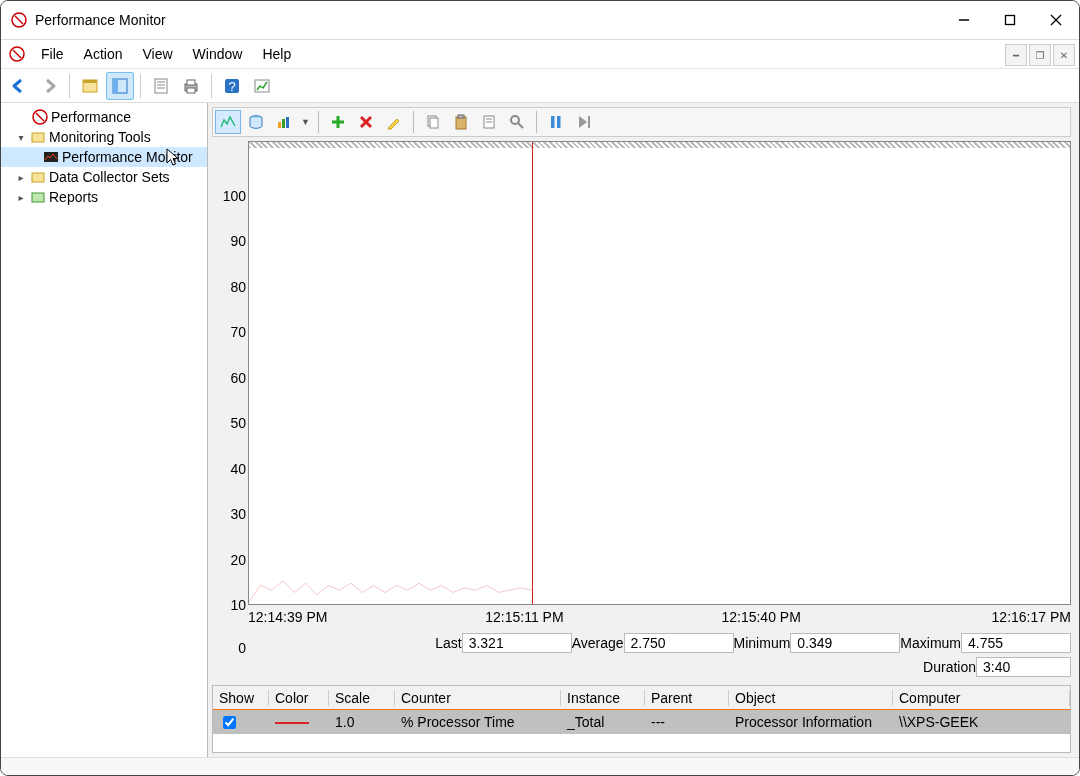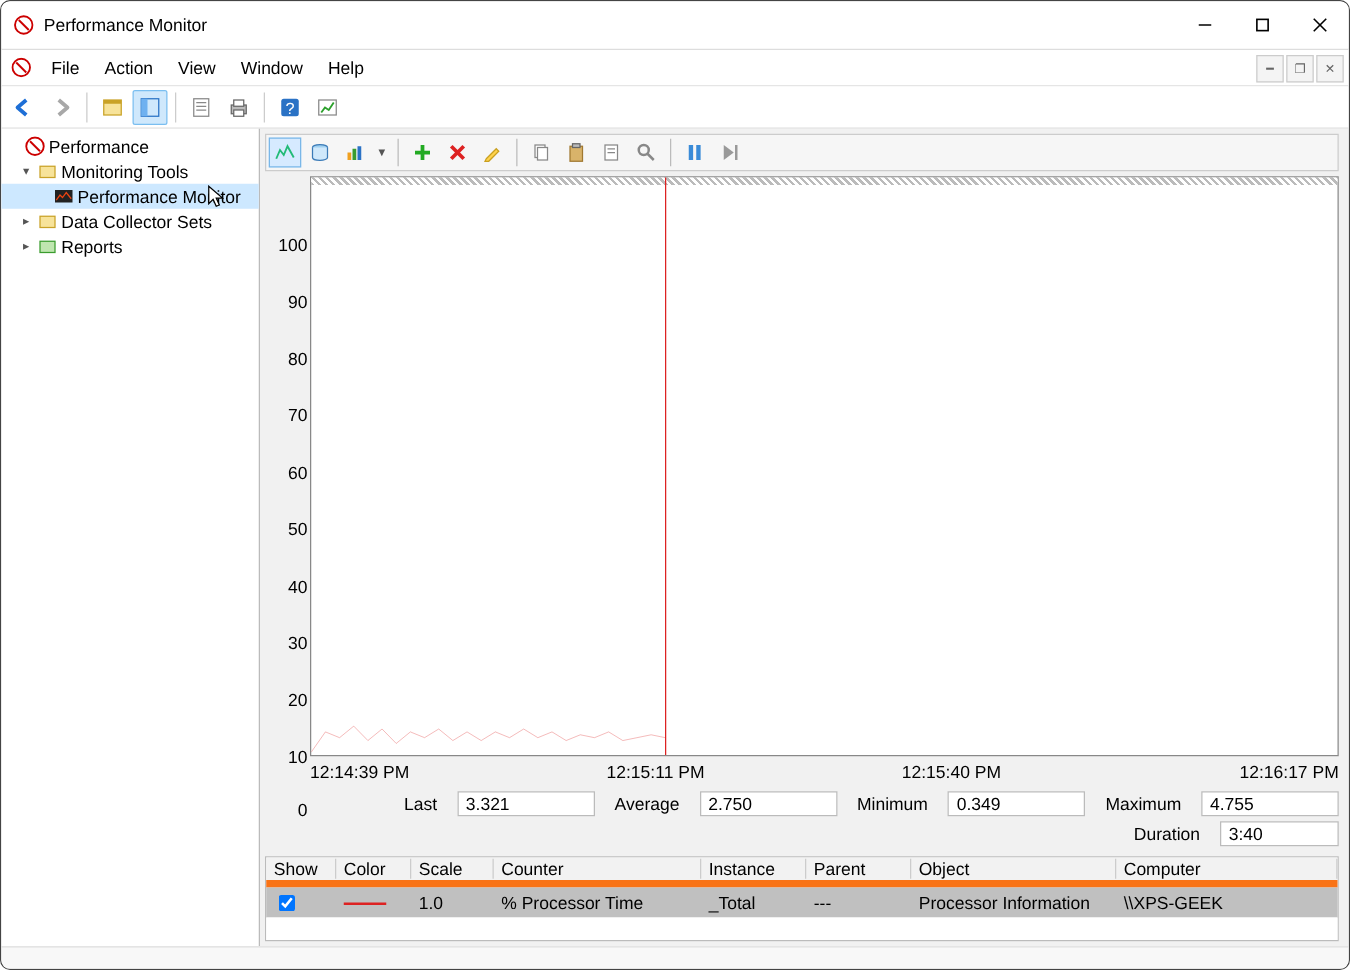--- a/index.html
+++ b/index.html
@@ -14,46 +14,46 @@
 .menu-bar .app-icon { width:16px; height:16px; margin:0 6px 0 4px; }
 .menu-bar .menu-item { padding:4px 10px; font-size:14px; color:#000; cursor:default; }
 .menu-bar .mdi-btns { position:absolute; right:4px; top:4px; display:flex; gap:2px; }
 .menu-bar .mdi-btns .mdi-btn { width:22px; height:22px; background:#f4f4f4; display:flex; align-items:center; justify-content:center; border:1px solid #ccc; font-size:10px; color:#666; cursor:default; }
 .toolbar1 { display:flex; align-items:center; height:34px; border-bottom:1px solid #ddd; background:#fff; padding:0 4px; gap:2px; }
 .toolbar1 .sep { width:1px; height:24px; background:#ccc; margin:0 4px; }
 .tb-btn { width:28px; height:28px; display:flex; align-items:center; justify-content:center; cursor:default; border:1px solid transparent; border-radius:2px; }
 .tb-btn.active { background:#cfe8fc; border-color:#7abef0; }
 .content { flex:1; display:flex; min-height:0; }
 .tree-pane { width:207px; border-right:1px solid #bbb; background:#fff; padding:4px 0; font-size:14px; }
-.tree-row { display:flex; align-items:center; height:20px; padding:0 4px; gap:3px; cursor:default; white-space:nowrap; }
+.tree-row { display:flex; align-items:center; height:20px; padding:0 16px; gap:3px; cursor:default; white-space:nowrap; }
 .tree-row.selected { background:#cde8ff; }
 .tree-expand { width:12px; display:flex; justify-content:center; font-size:10px; color:#555; }
 .tree-icon { width:16px; height:16px; display:inline-block; }
 .tree-label { font-size:14px; }
 .right-pane { flex:1; display:flex; flex-direction:column; background:#f1f1f1; padding:4px 8px 4px 4px; min-height:0; }
 .chart-toolbar { display:flex; align-items:center; height:30px; background:#f6f6f6; border:1px solid #ccc; margin-bottom:4px; padding:0 2px; gap:2px; }
 .chart-toolbar .ctb-btn { width:26px; height:24px; display:flex; align-items:center; justify-content:center; border:1px solid transparent; cursor:default; }
 .chart-toolbar .ctb-btn.active { background:#d6eaff; border-color:#7ab7e8; }
 .chart-toolbar .sep { width:1px; height:22px; background:#bbb; margin:0 4px; }
 .chart-area { flex:1; display:flex; min-height:0; }
 .y-axis { width:36px; position:relative; }
 .y-tick { position:absolute; right:2px; font-size:14px; transform:translateY(-50%);margin-top:48px; }
 .plot-box { flex:1; border:1px solid #888; background:#fff; position:relative; }
 .plot-box .hatch { position:absolute; top:0; left:0; right:0; height:6px; background:repeating-linear-gradient(45deg,#bbb 0 2px,#fff 2px 4px); }
 .plot-box .timeline { position:absolute; top:0; bottom:0; width:1px; background:#d22; }
 .plot-box svg.line { position:absolute; left:0; right:0; bottom:0; height:100%; width:100%; }
 .x-axis { display:flex; justify-content:space-between; margin:4px 0 8px 36px; font-size:14px; }
 .stats { display:flex; flex-direction:column; gap:4px; margin:0 0 8px 36px; font-size:14px; }
-.stats-row { display:flex; justify-content:flex-end; align-items:center; gap:16px; }
+.stats-row { display:flex; justify-content:flex-end; align-items:center; gap:0; }
 .stat-label { text-align:right; }
 .stat-box { width:110px; border:1px solid #bbb; background:#fff; padding:1px 6px; text-align:left; }
 .stat-box.wide { width:95px; }
 .counter-table { border:1px solid #bbb; background:#fff; }
 .counter-table .hdr, .counter-table .row { display:flex; align-items:center; height:24px; font-size:14px; }
-.counter-table .hdr { background:#f2f2f2; border-bottom:6px solid #f97316; }
+.counter-table .hdr { background:#f2f2f2; border-bottom:1px solid #f97316; }
 .counter-table .hdr .cell { border-right:1px solid #ccc; padding:0 6px; }
 .counter-table .row { background:#c0c0c0; }
 .counter-table .row .cell { padding:0 6px; }
 .cell.show{width:56px} .cell.color{width:60px} .cell.scale{width:66px} .cell.counter{width:166px} .cell.instance{width:84px} .cell.parent{width:84px} .cell.object{width:164px} .cell.computer{flex:1}
 .color-swatch { display:inline-block; width:34px; height:2px; background:#d22; vertical-align:middle; }
 svg.icon16 { width:16px; height:16px; }
 svg.icon20 { width:20px; height:20px; }
 .cursor-img { position:absolute; width:16px; height:20px; left:166px; top:148px; z-index:50; }
 </style>
 </head>

